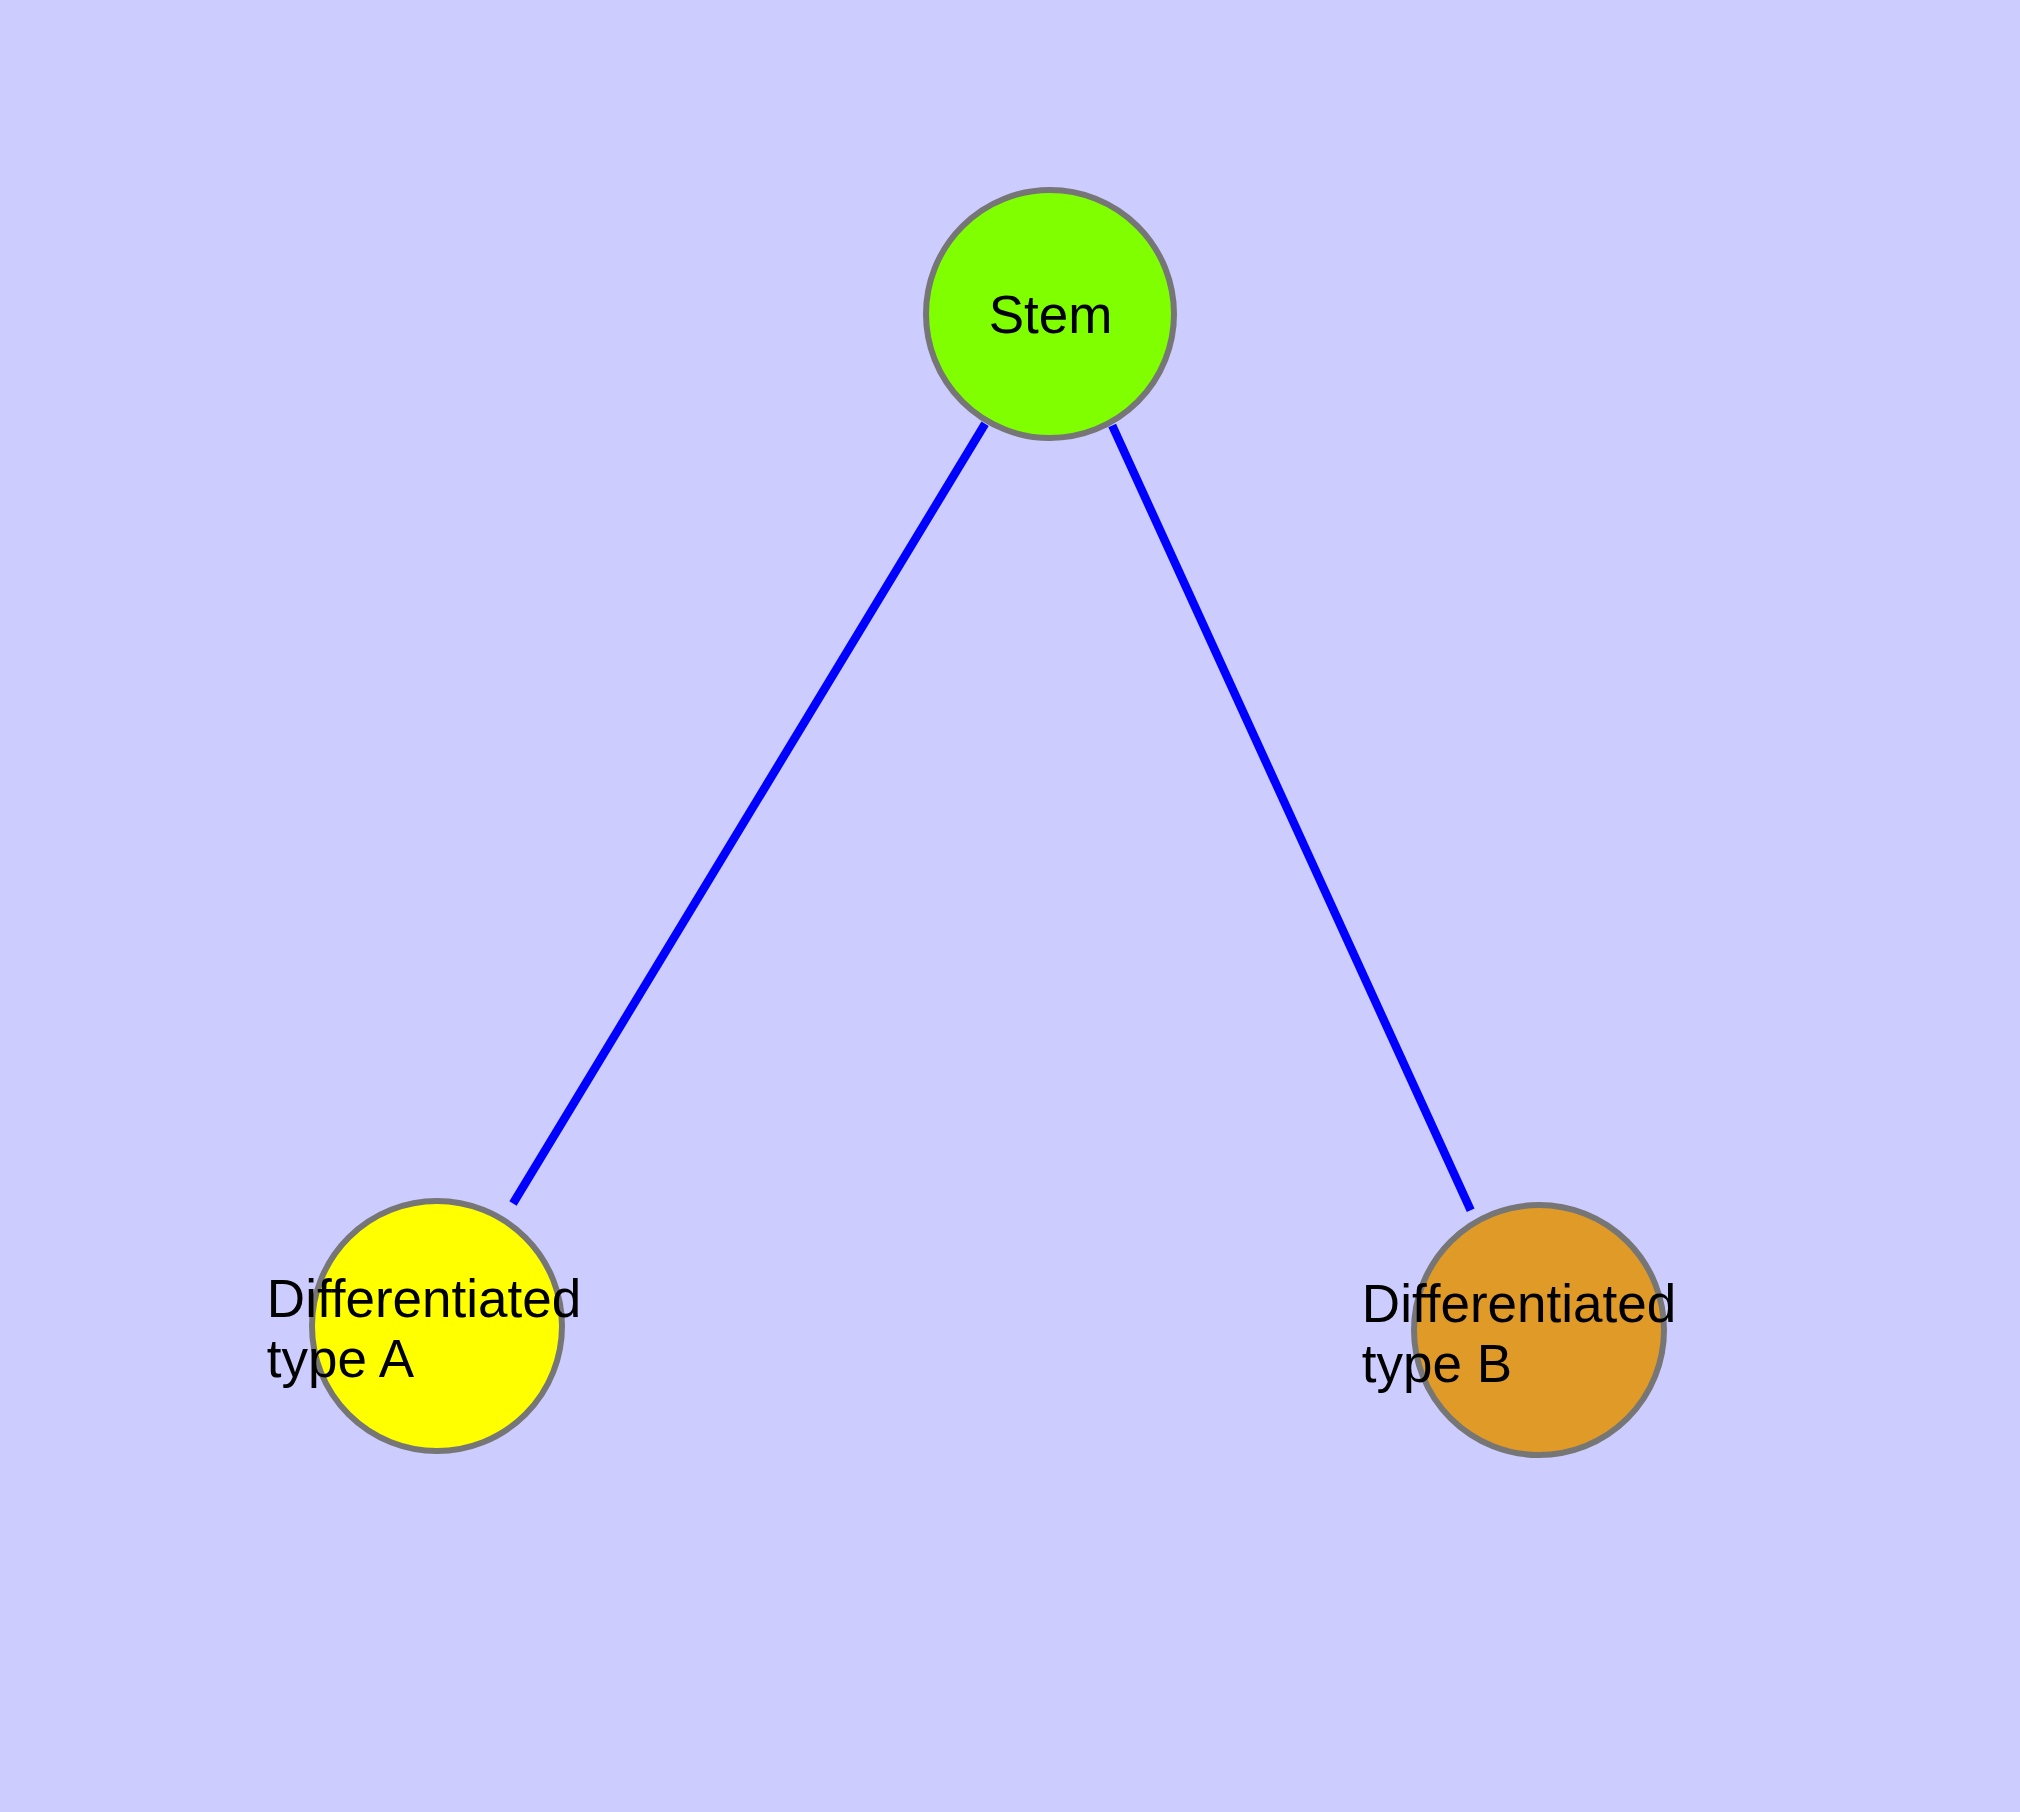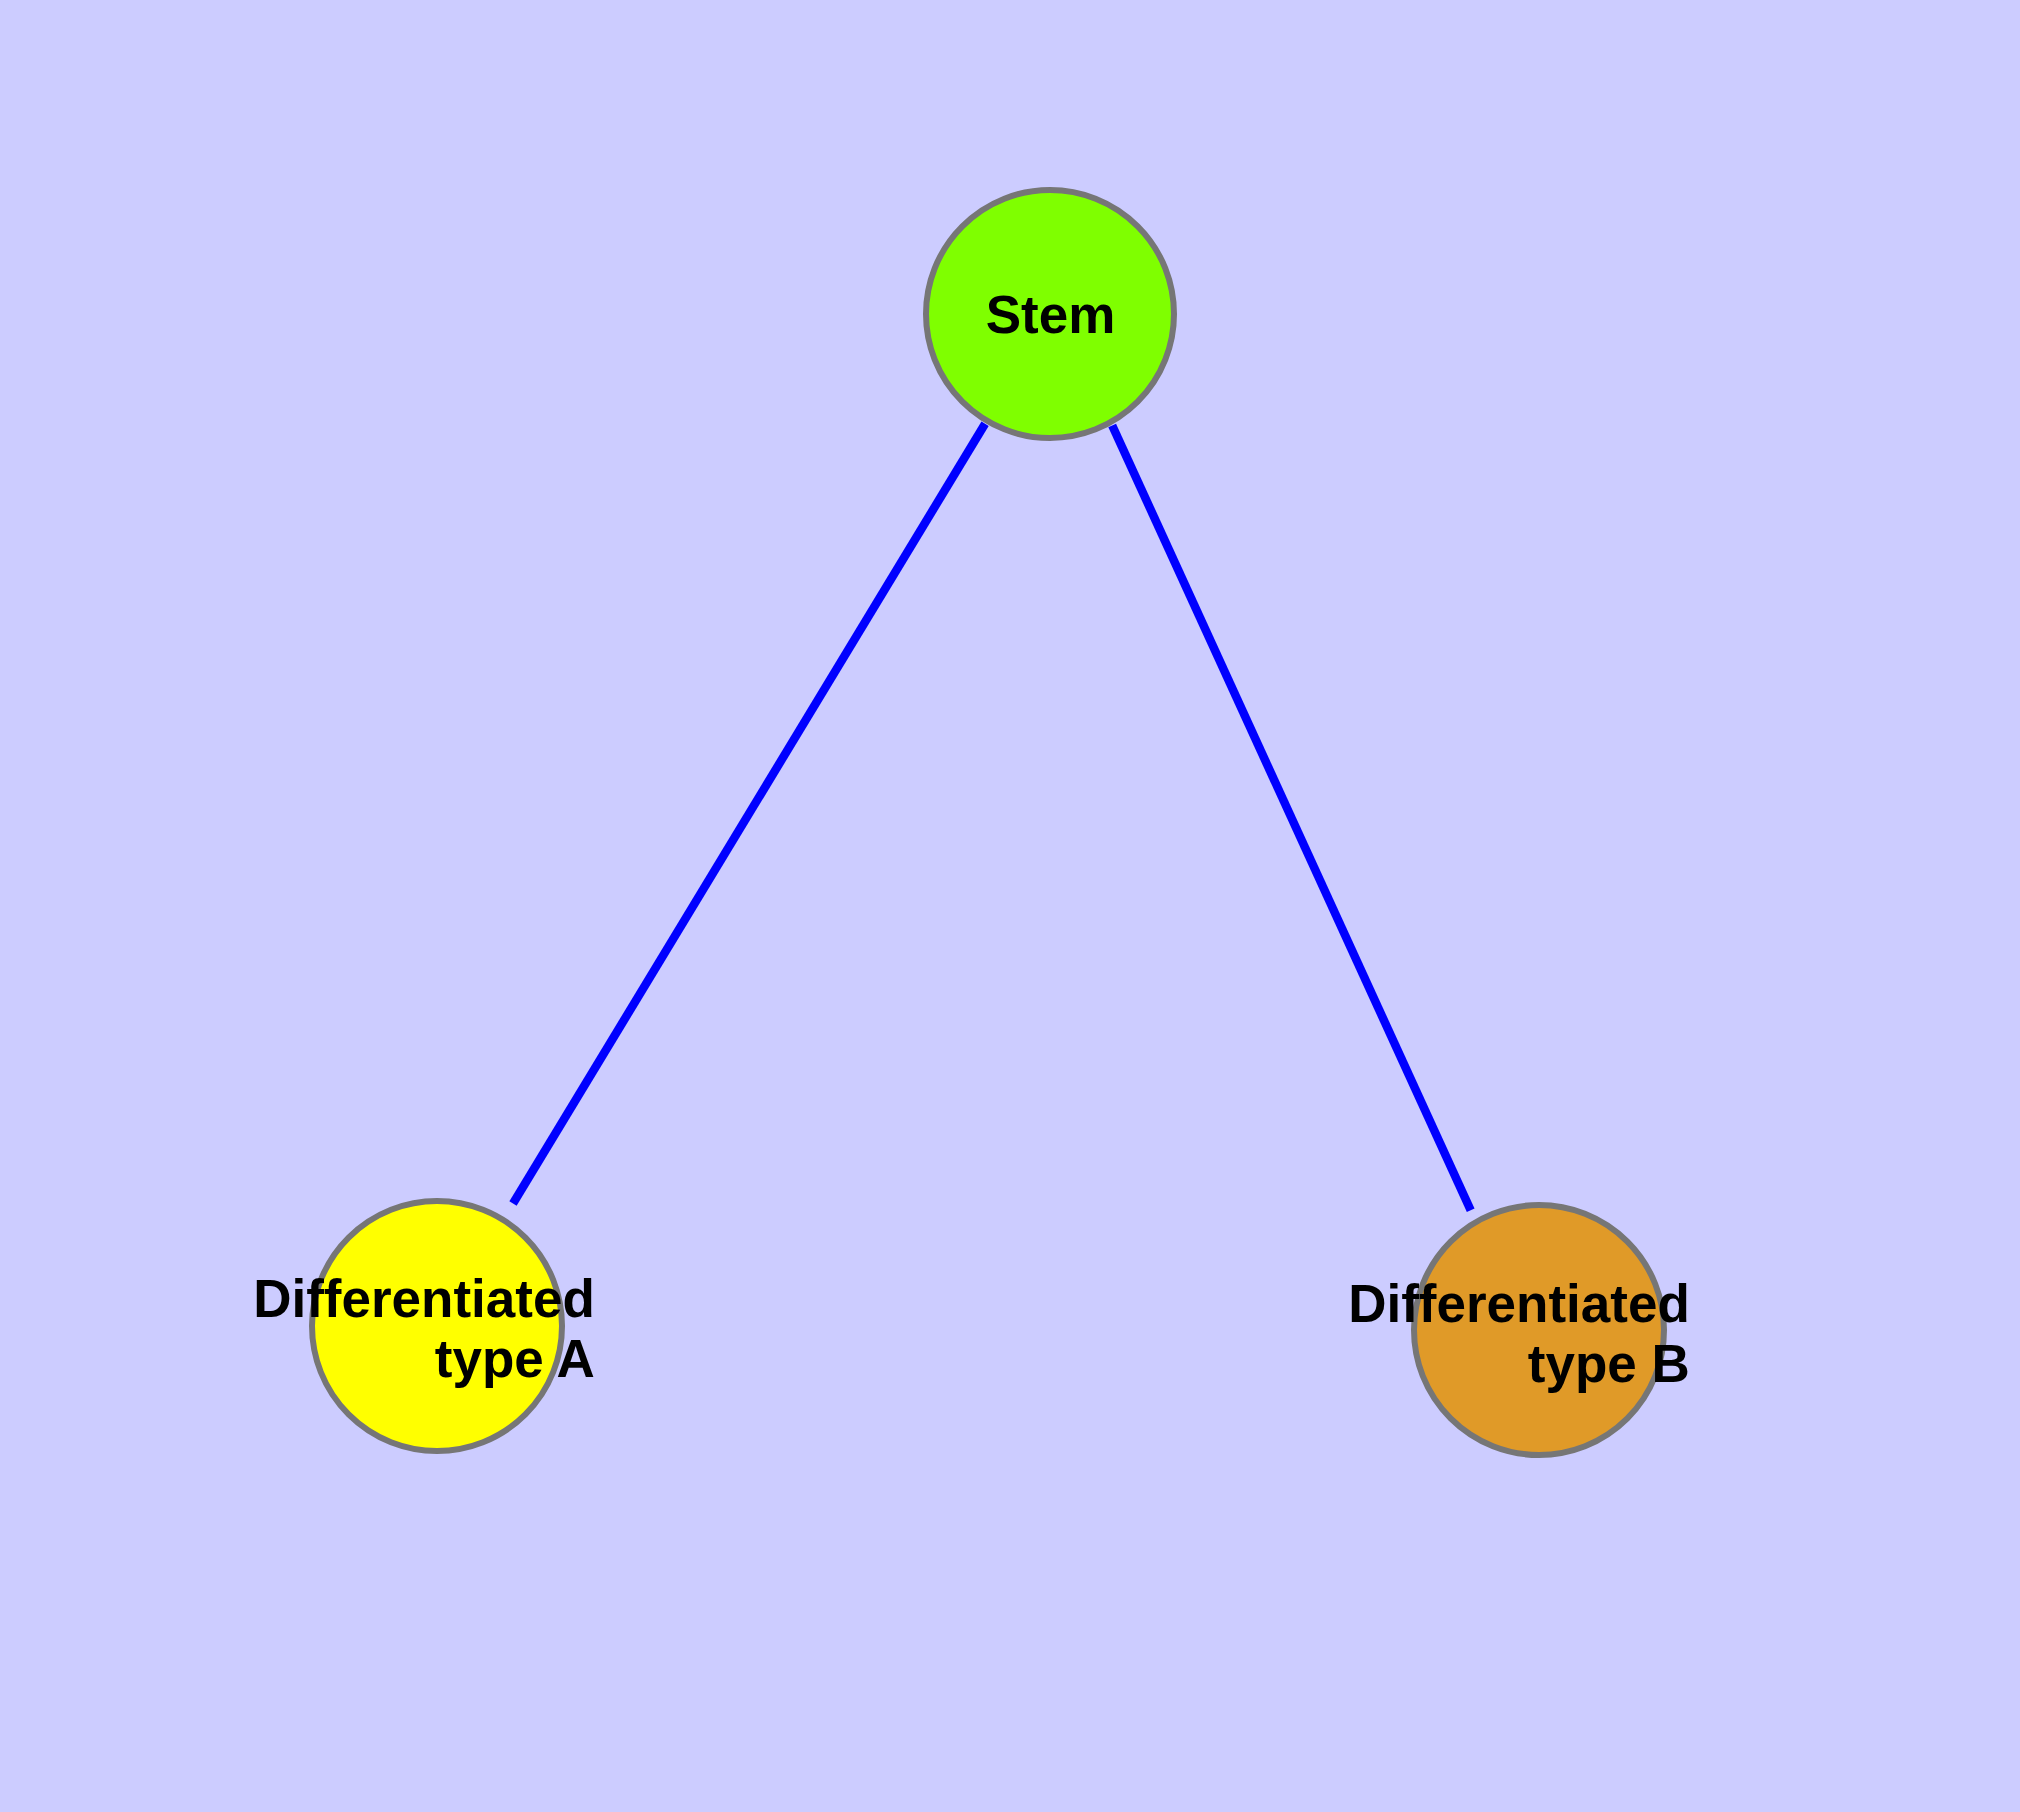--- a/index.html
+++ b/index.html
@@ -30,23 +30,23 @@
     position: absolute;
     box-sizing: border-box;
     border-radius: 50%;
     border: 6px solid #767676;
   }
   .node-label {
     position: absolute;
     display: flex;
     align-items: center;
     justify-content: center;
-    text-align: right;
+    text-align: left;
     color: #000000;
-    font-weight: bold;
+    font-weight: normal;
     font-family: "Liberation Sans", sans-serif;
     line-height: 1.12;
     white-space: pre-line;
     pointer-events: none;
   }
 </style>
 </head>
 <body style="width: 2021px; height: 1812px;">
 
 <div id="graph-canvas" style="width: 2021px; height: 1812px; background: rgb(204, 204, 255);">

